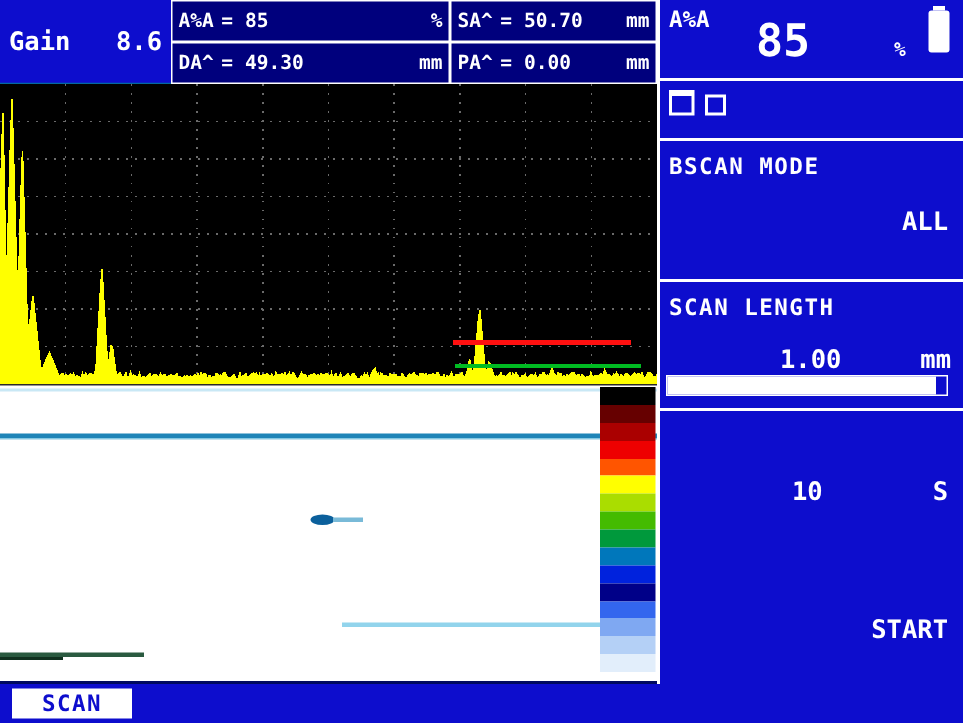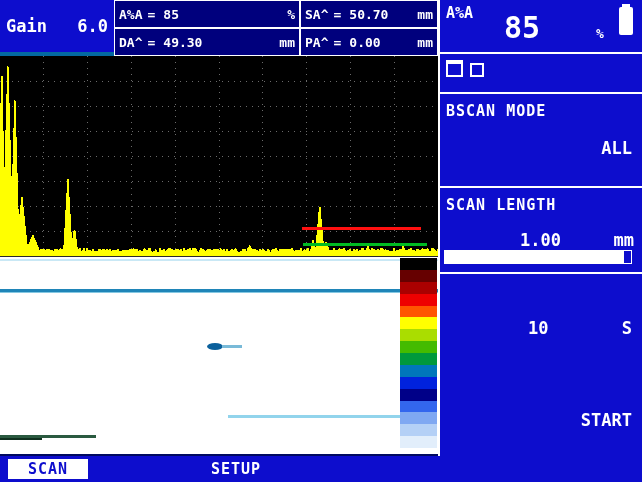--- a/index.html
+++ b/index.html
@@ -1,19 +1,19 @@
 <!DOCTYPE html>
 <html><head>
 <meta charset="utf-8">
 <style>
   html,body{margin:0;padding:0;background:#222;}
   .screen{position:relative;width:642px;height:482px;background:#0d0dcd;overflow:hidden;
           font-family:"DejaVu Sans Mono","Liberation Mono",monospace;color:#fff;}
   
-  .header{position:absolute;left:0;top:0;width:438px;height:56px;display:flex;border-bottom:4px solid #0369a1;box-sizing:border-box;}
+  .header{position:absolute;left:0;top:0;width:438px;height:56px;display:flex;border-bottom:1px solid #0369a1;box-sizing:border-box;}
   .gain-panel{width:114px;background:#0d0dcd;display:flex;flex-direction:column;justify-content:space-around;padding:2px 6px;box-sizing:border-box;}
   .gain-row{display:flex;justify-content:space-between;font-size:17px;font-weight:bold;line-height:22px;}
   .meas-grid{flex:1;display:grid;grid-template-columns:186px 138px;grid-template-rows:28px 28px;}
   .meas-cell{background:#00007d;border:1px solid #fff;box-sizing:border-box;display:flex;align-items:center;font-size:13px;font-weight:bold;padding:0 4px;}
   .meas-cell .eq{margin-left:5px;}
   .meas-cell .val{margin-left:8px;}
   .meas-cell .unit{margin-left:auto;}
   
   .ascan{position:absolute;left:0;top:56px;width:438px;height:200px;background:#000;}
   .ascan svg{display:block;}
@@ -48,21 +48,21 @@
 </style>
 </head>
 <body>
 
 <div class="screen">
 
   <div class="header">
     <div class="gain-panel">
       <div class="gain-row">
         <span>Gain</span>
-        <span>6.0</span>
+        <span>8.6</span>
       </div>
     </div>
     <div class="meas-grid">
       <div class="meas-cell">
         <span>A%A</span>
         <span class="eq">=</span>
         <span class="val">85</span>
         <span class="unit">%</span>
       </div>
       <div class="meas-cell">
@@ -174,16 +174,15 @@
     <div class="divider" style="top:272px"></div>
 
     <span class="sb-abs sb-value" style="left:88px;top:318px">10</span>
     <span class="sb-abs sb-value" style="right:10px;top:318px">S</span>
 
     <span class="sb-abs sb-value" style="right:10px;top:410px">START</span>
   </div>
 
   <div class="menubar">
     <div class="menu-item active" style="left:8px">SCAN</div>
-    <div class="menu-item" style="left:196px">SETUP</div>
   </div>
 
 </div>
 
 </body></html>

